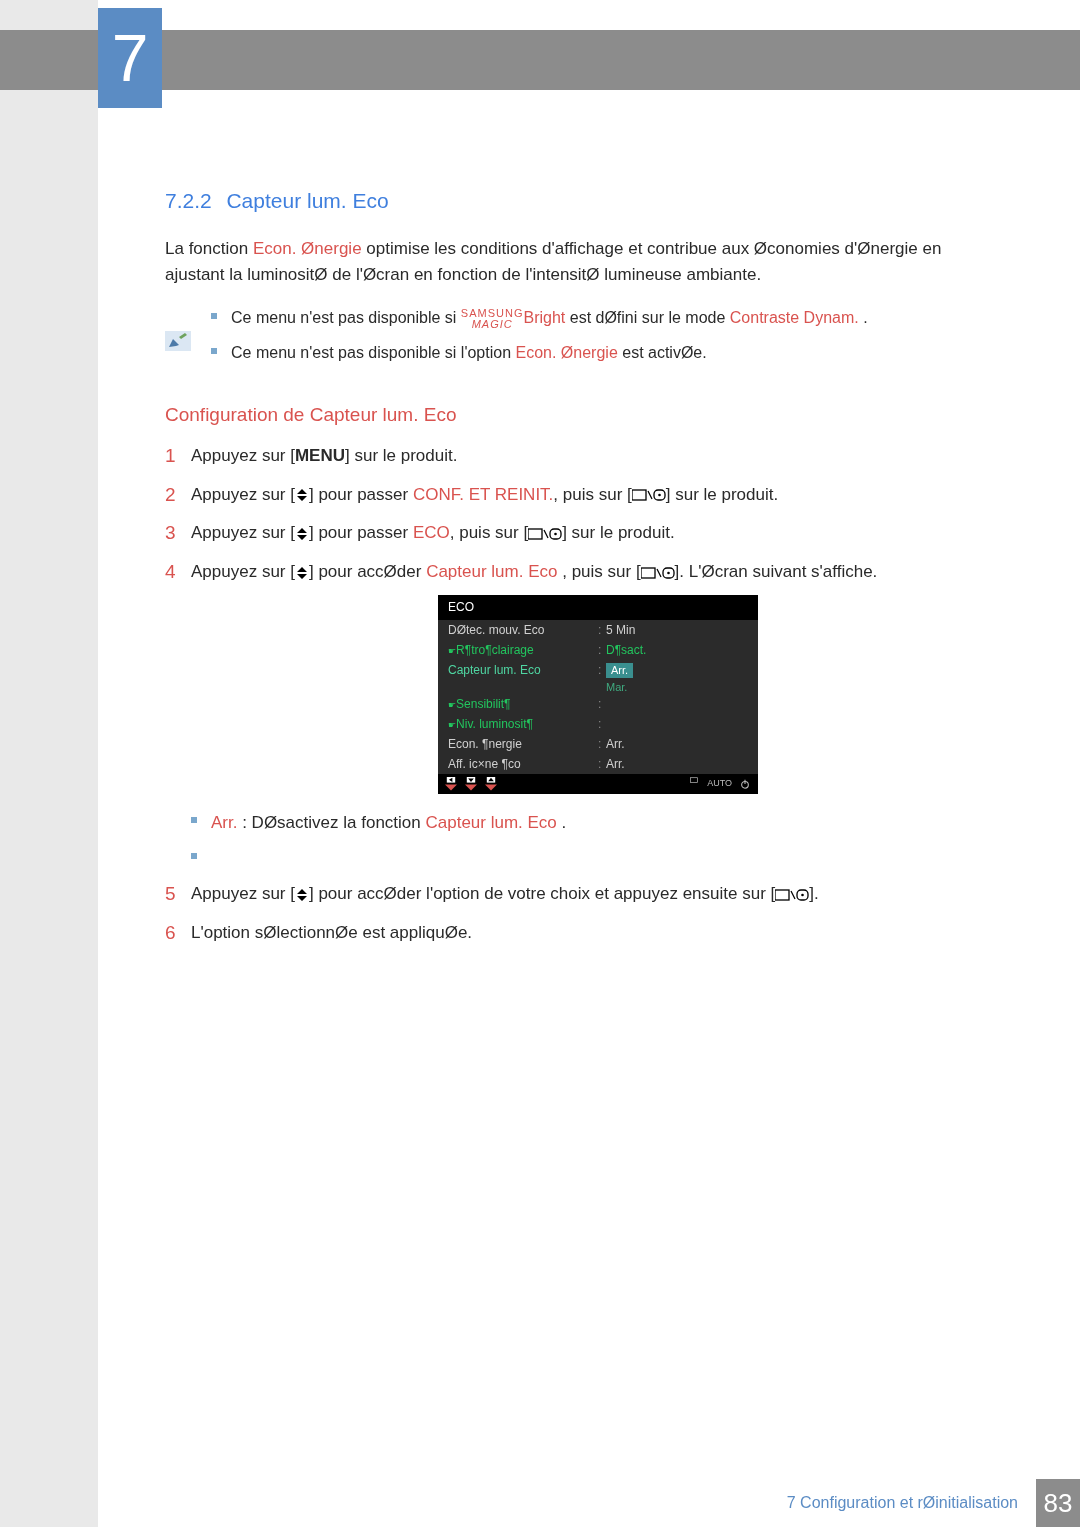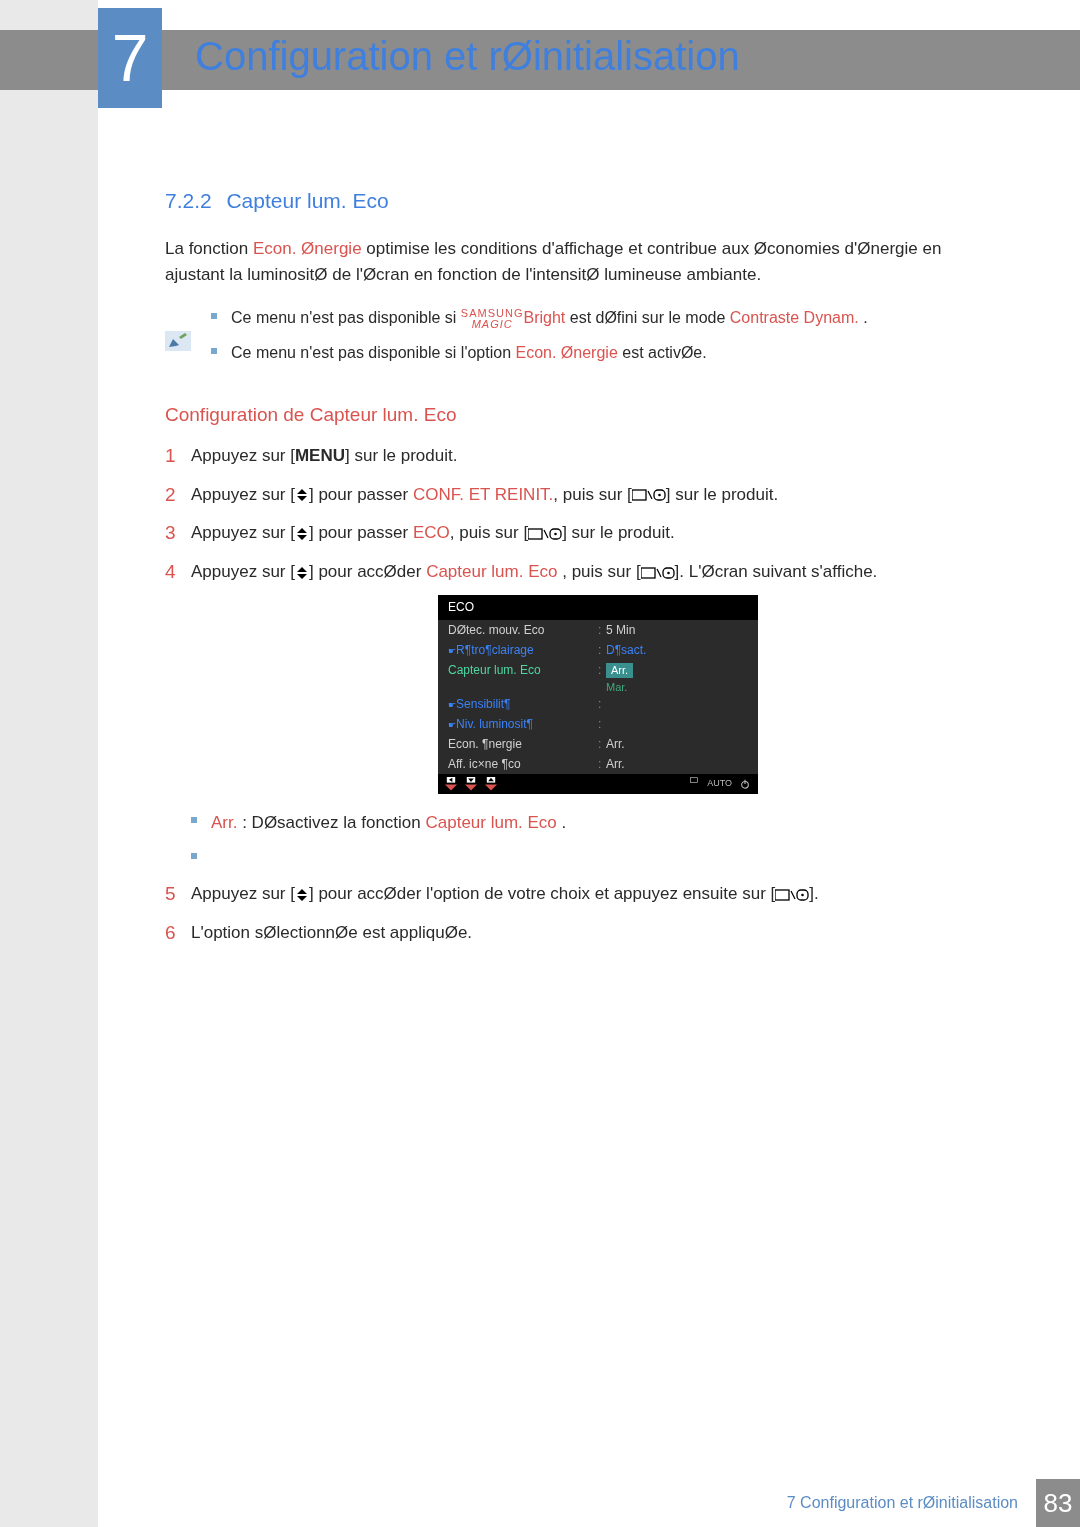--- a/index.html
+++ b/index.html
@@ -39,21 +39,21 @@
   .btn-glyph svg { width: 34px; height: 14px; }
   .btn-glyph.small svg { width: 14px; height: 12px; }
 
   .osd { width: 320px; margin: 10px auto 16px auto; background: #2b2b2b; font-size: 12px; color: #d0d0d0; }
   .osd .osd-title { background: #000; color: #fff; padding: 3px 10px; font-size: 12px; }
   .osd .osd-row { display: flex; align-items: center; padding: 0 10px; height: 20px; }
   .osd .osd-label { width: 150px; }
   .osd .osd-colon { width: 8px; color: #888; }
   .osd .osd-val { flex: 1; }
   .osd .active-label { color: #4fd6a2; }
-  .osd .dim { color: #3b82f6; }
+  .osd .dim { color: #22c55e; }
   .osd .sel-box { background: #3a8f8f; color: #fff; display: inline-block; padding: 0 5px; height: 15px; line-height: 15px; font-size: 11px; }
   .osd .opt-mar { color: #3fa97f; font-size: 11px; line-height: 10px; padding-left: 0; }
   .osd-footer { background: #000; display: flex; align-items: center; justify-content: space-between; padding: 3px 6px; }
   .osd-footer .ficon-group { display: flex; gap: 6px; }
   .osd-footer .ficon { width: 14px; height: 14px; display: flex; flex-direction: column; align-items: center; justify-content: center; }
   .osd-footer .ficon svg { width: 12px; height: 10px; }
   .osd-footer .tiny-tri { width: 8px; height: 4px; fill: #d9534f; }
   .osd-footer .ftxt { color: #bbb; font-size: 9px; }
 
   .sub-bullets { list-style: none; margin-top: 4px; margin-bottom: 10px; }
@@ -66,21 +66,20 @@
 </style>
 </head>
 <body>
 
 <div class="page">
   <div class="left-stripe"></div>
   <div class="top-band"></div>
   <div class="chapter-tab">
     <span>7</span>
   </div>
-  <div class="chapter-title">Configuration et rØinitialisation</div>
 
   <div class="content">
     <div class="section-heading">
       <span class="sect-num">7.2.2</span>
       <span class="sect-title">Capteur lum. Eco</span>
     </div>
 
     <p class="para">
       <span>La fonction </span><span class="highlight">Econ. Ønergie</span><span> optimise les conditions d'affichage et contribue aux Øconomies d'Ønergie en ajustant la luminositØ de l'Øcran en fonction de l'intensitØ lumineuse ambiante.</span>
     </p>

